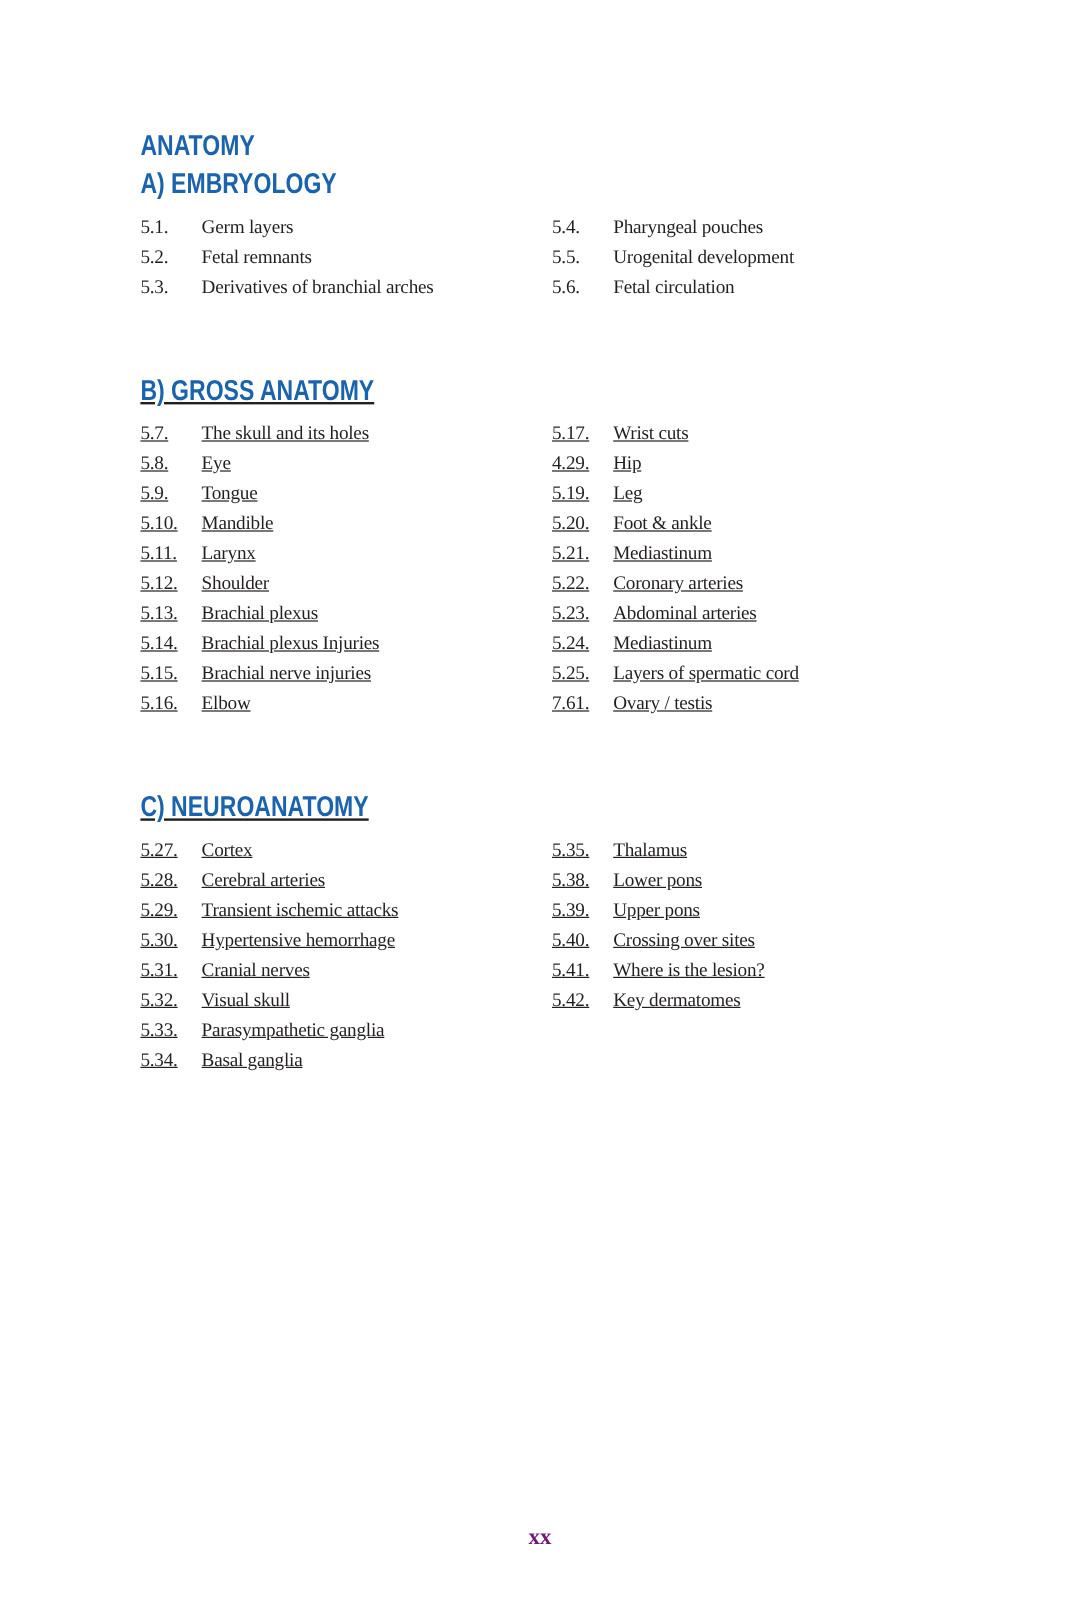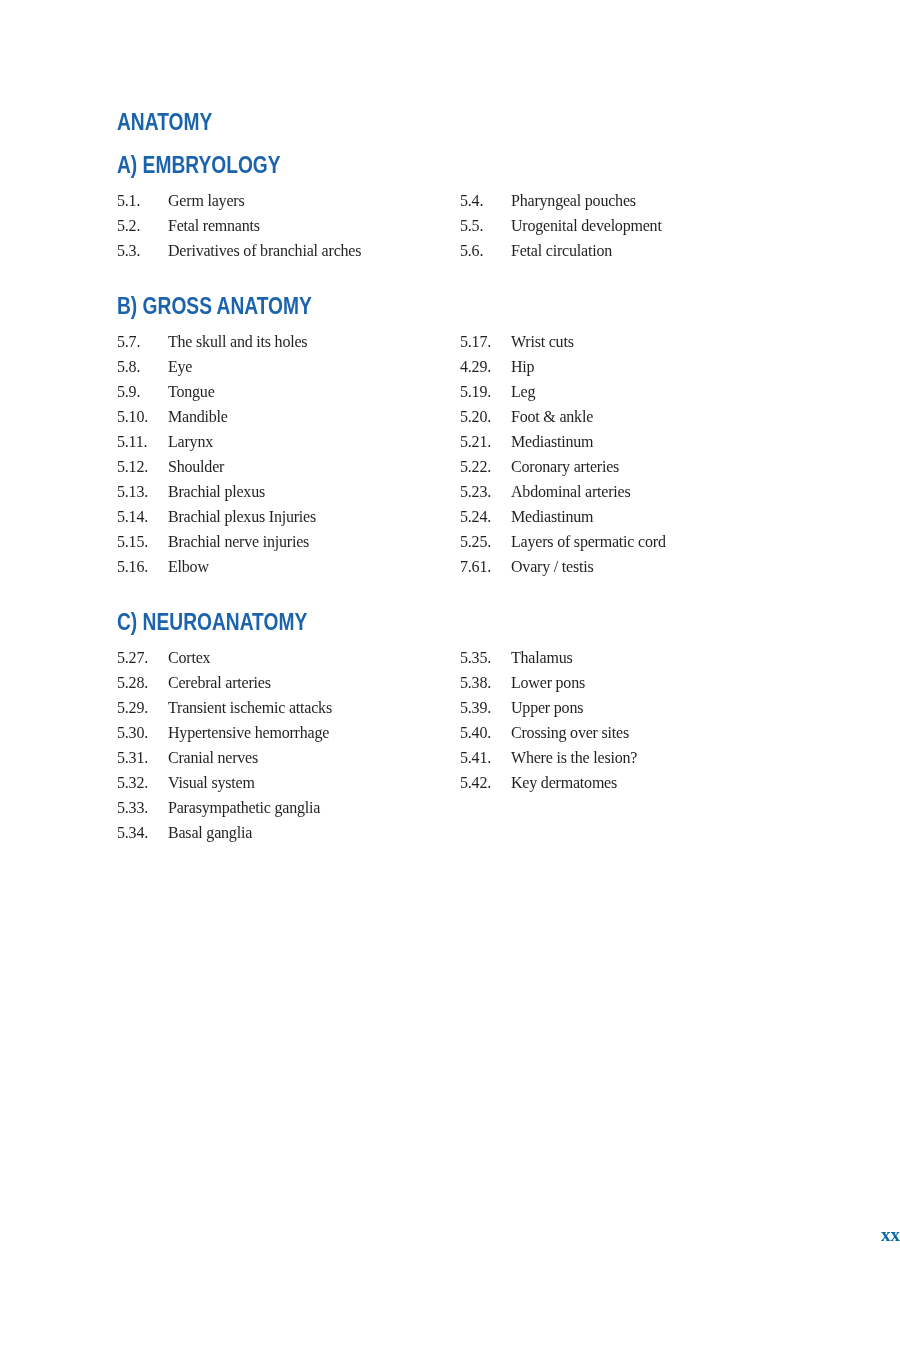--- a/index.html
+++ b/index.html
@@ -22,22 +22,22 @@
   .chapter-title, .section-heading {
     font-family: "Liberation Sans", sans-serif;
     font-weight: bold;
     font-size: 24px;
     line-height: 22px;
     color: #1b64ad;
     transform: scaleX(0.8);
     transform-origin: left center;
     white-space: nowrap;
   }
-  .toc-section:first-child { margin-top: 21px; }
-  .toc-section + .toc-section { margin-top: 32px; }
+  .toc-section:first-child { margin-top: 10px; }
+  .toc-section + .toc-section { margin-top: 63px; text-decoration: underline; }
   .cols {
     margin-top: 12px;
     display: grid;
     grid-template-columns: 343px 1fr;
     align-items: start;
   }
   .toc-item {
     display: flex;
     font-size: 16px;
     line-height: 25px;
@@ -45,26 +45,26 @@
     white-space: nowrap;
   }
   .toc-item .num {
     flex: 0 0 51px;
     width: 51px;
   }
   .pagenum {
     position: absolute;
     left: 0;
     right: 0;
-    top: 1224px;
-    text-align: right;
+    top: 1271px;
+    text-align: center;
     font-family: "Liberation Serif", serif;
     font-weight: bold;
     font-size: 19px;
-    color: #0369a1;
+    color: #701a75;
   }
 </style>
 </head>
 <body>
 
 <div class="page">
   <div class="content">
     <h1 class="chapter-title">ANATOMY</h1>
     <div id="sections">
   <section class="toc-section">
@@ -237,21 +237,21 @@
     <span class="title">Hypertensive hemorrhage</span>
   </div>
 
   <div class="toc-item">
     <span class="num">5.31.</span>
     <span class="title">Cranial nerves</span>
   </div>
 
   <div class="toc-item">
     <span class="num">5.32.</span>
-    <span class="title">Visual system</span>
+    <span class="title">Visual skull</span>
   </div>
 
   <div class="toc-item">
     <span class="num">5.33.</span>
     <span class="title">Parasympathetic ganglia</span>
   </div>
 
   <div class="toc-item">
     <span class="num">5.34.</span>
     <span class="title">Basal ganglia</span>

